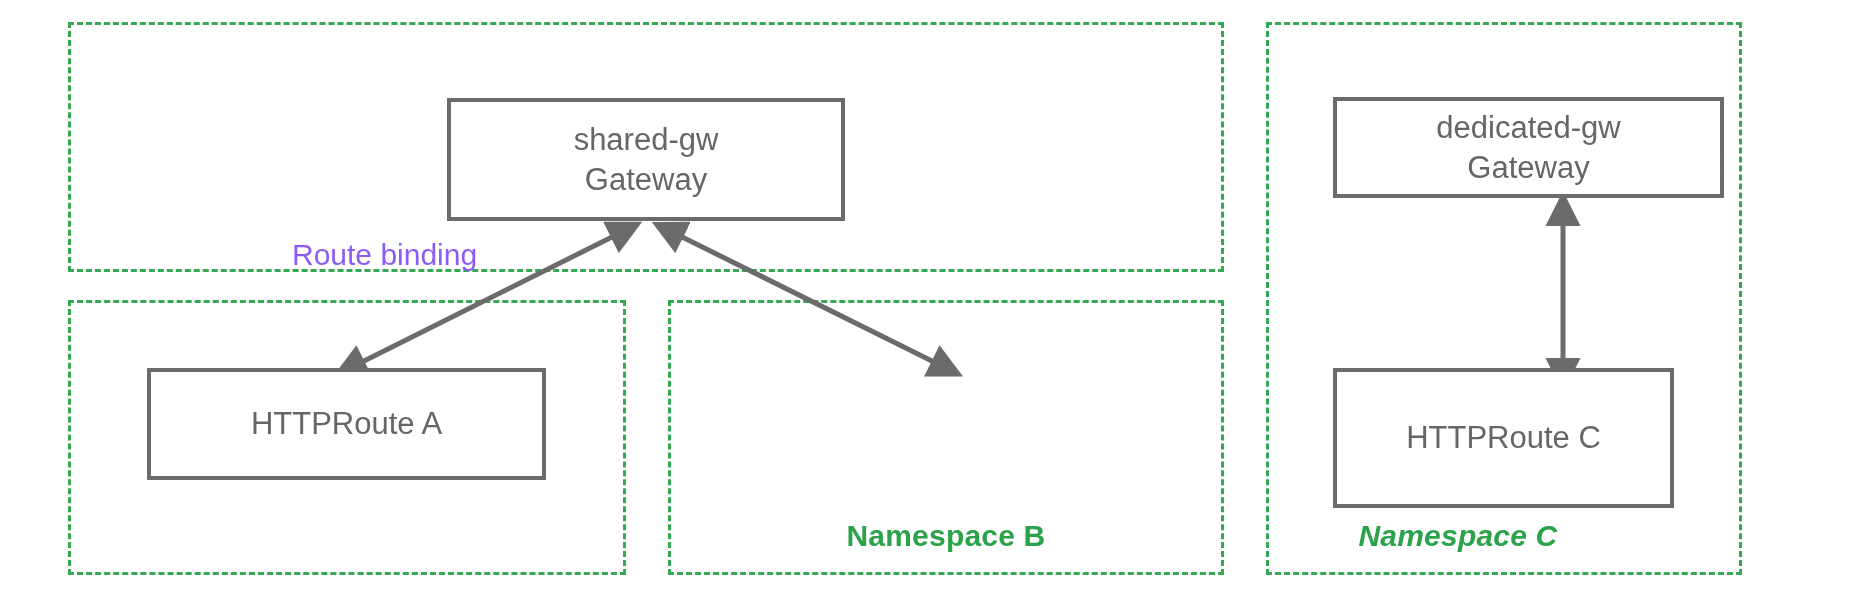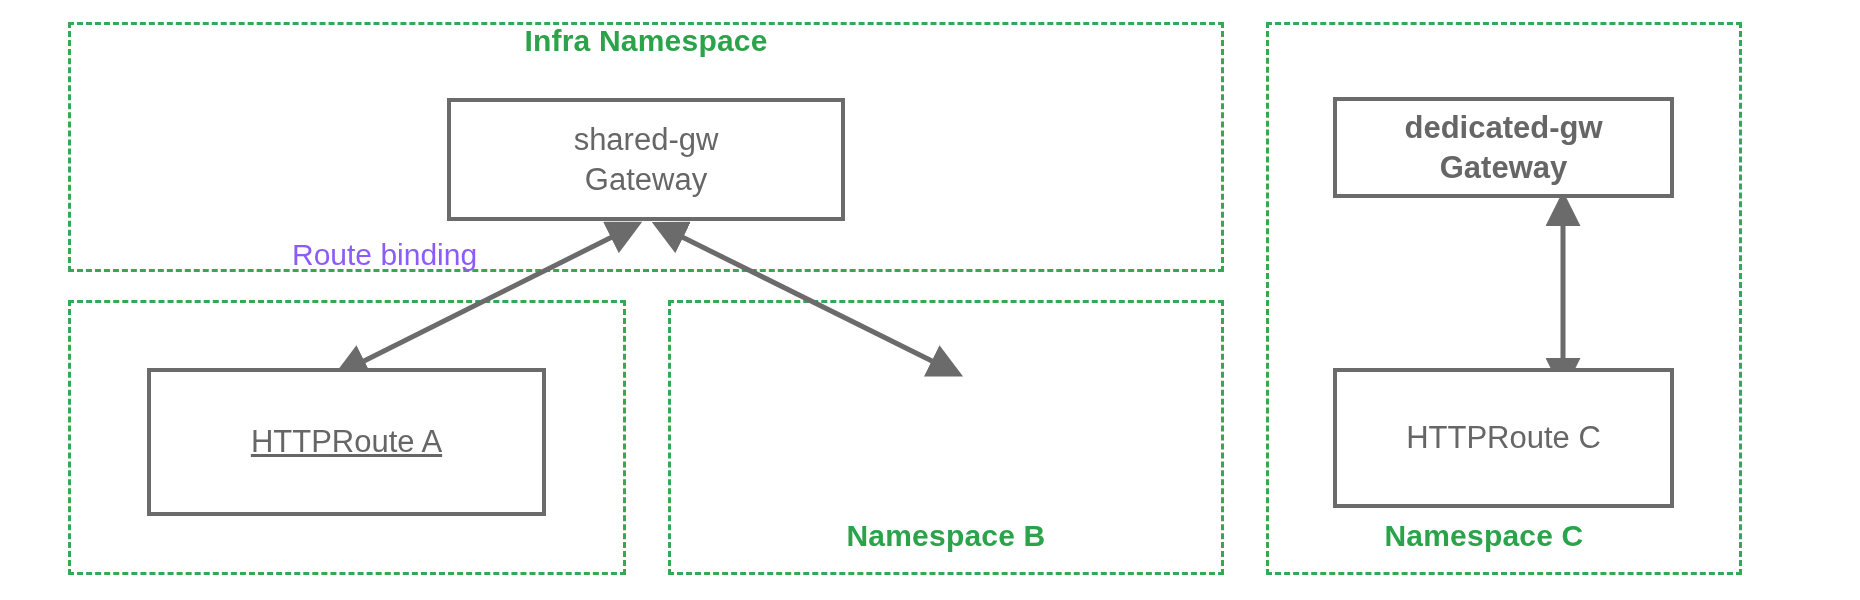--- a/index.html
+++ b/index.html
@@ -67,29 +67,28 @@
     height: 600px;
     pointer-events: none;
   }
 </style>
 </head>
 <body>
 
 <div id="canvas">
 
   <div class="ns-box" style="left:68px; top:22px; width:1156px; height:250px;"></div>
-  <div class="ns-label" style="left:68px; top:24px; width:1156px;">Infra Namespace</div>
 
   <div class="ns-box" style="left:68px; top:300px; width:558px; height:275px;"></div>
 
   <div class="ns-box" style="left:668px; top:300px; width:556px; height:275px;"></div>
   <div class="ns-label" style="left:668px; top:519px; width:556px;">Namespace B</div>
 
   <div class="ns-box" style="left:1266px; top:22px; width:1540px; height:553px; width:476px;"></div>
-  <div class="ns-label" style="left:1246px; top:519px; width:476px;">Namespace C</div>
+  <div class="ns-label" style="left:1220px; top:519px; width:476px;font-style:italic;">Namespace C</div>
 
   <svg id="edges" viewBox="0 0 1860 600">
     <defs>
       <marker id="arrow-end" markerWidth="7" markerHeight="7" refX="5.6" refY="3.5" orient="auto" markerUnits="strokeWidth">
         <path d="M 0 0 L 7 3.5 L 0 7 z" fill="#6b6b6b"></path>
       </marker>
       <marker id="arrow-start" markerWidth="7" markerHeight="7" refX="1.4" refY="3.5" orient="auto-start-reverse" markerUnits="strokeWidth">
         <path d="M 0 0 L 7 3.5 L 0 7 z" fill="#6b6b6b"></path>
       </marker>
     </defs>
@@ -101,26 +100,26 @@
     <line x1="1563" y1="365" x2="1563" y2="198" stroke="#6b6b6b" stroke-width="5" marker-start="url(#arrow-start)" marker-end="url(#arrow-end)"></line>
   </svg>
 
   <div class="edge-label" style="left:292px; top:238px;">Route binding</div>
 
   <div class="node-box" style="left:447px; top:98px; width:398px; height:123px;">
     <span class="node-line">shared-gw</span>
     <span class="node-line">Gateway</span>
   </div>
 
-  <div class="node-box" style="left:1333px; top:97px; width:341px; height:101px;font-weight:bold;">
+  <div class="node-box" style="left:1333px; top:97px; width:391px; height:101px;">
     <span class="node-line">dedicated-gw</span>
     <span class="node-line">Gateway</span>
   </div>
 
-  <div class="node-box" style="left:147px; top:368px; width:399px; height:148px;text-decoration:underline;">
+  <div class="node-box" style="left:147px; top:368px; width:399px; height:112px;">
     <span class="node-line">HTTPRoute A</span>
   </div>
 
 
   <div class="node-box" style="left:1333px; top:368px; width:341px; height:140px;text-align:center;">
     <span class="node-line">HTTPRoute C</span>
   </div>
 
 </div>
 

